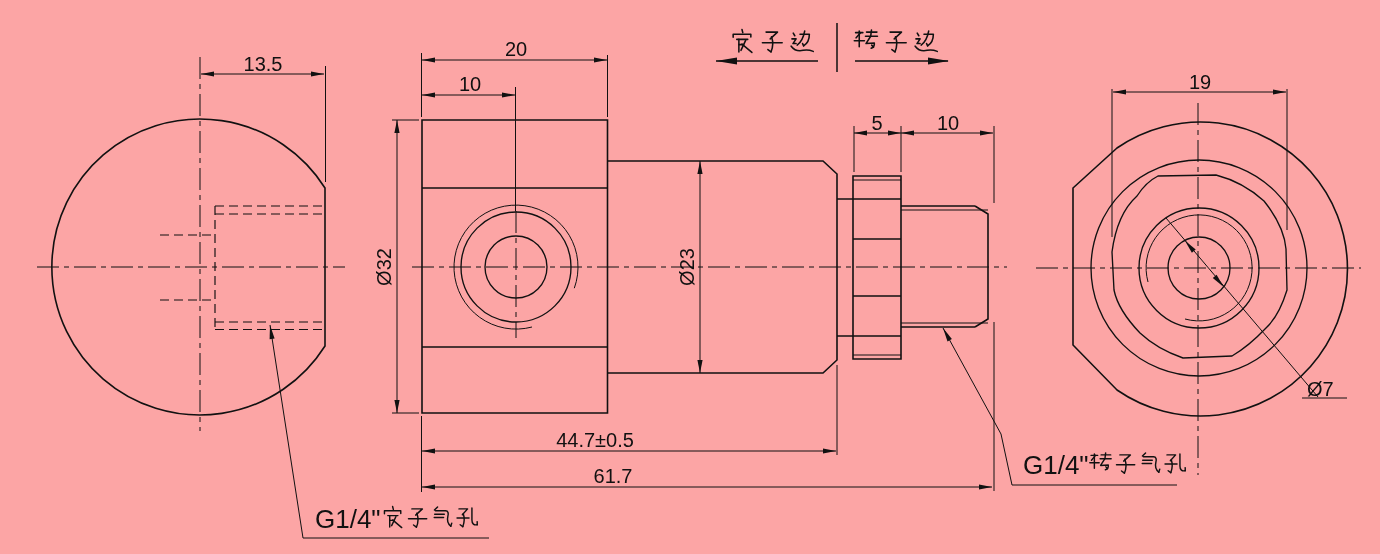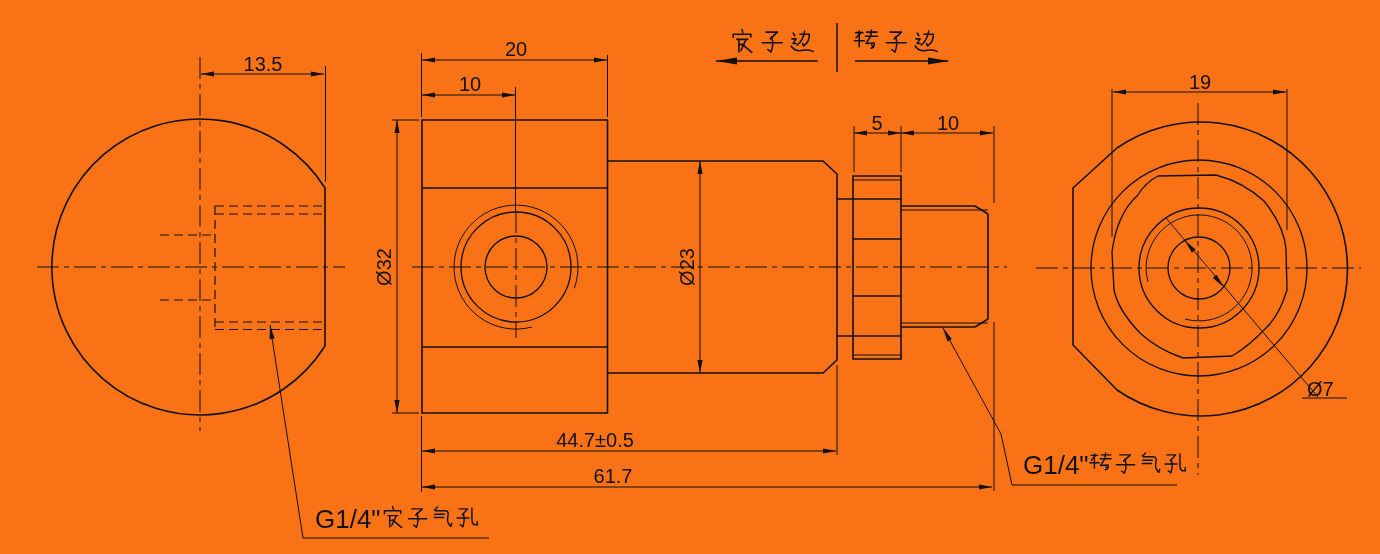--- a/index.html
+++ b/index.html
@@ -1,16 +1,16 @@
 <!DOCTYPE html>
 <html><head>
 <meta charset="utf-8">
 <style>
   html,body{margin:0;padding:0;background:#fff;}
-  #canvas{position:relative;width:1380px;height:554px;background:#f97316;overflow:hidden;}
+  #canvas{position:relative;width:1380px;height:554px;background:#fca5a5;overflow:hidden;}
   svg{display:block;}
   .thick{stroke:#111;stroke-width:1.6;fill:none;}
   .med{stroke:#111;stroke-width:1.35;fill:none;}
   .thin{stroke:#111;stroke-width:1.0;fill:none;}
   .lar{stroke:#111;stroke-width:1.5;fill:none;}
   .hid{stroke:#111;stroke-width:1.15;fill:none;stroke-dasharray:9 5;}
   .cl{stroke:#111;stroke-width:1.0;fill:none;stroke-dasharray:22 5 5 5;}
   .ah{fill:#111;stroke:none;}
   .dim{font-family:"Liberation Sans",sans-serif;font-size:20px;fill:#111;}
   .lbl{fill:#111;font-family:"Liberation Sans",sans-serif;}

